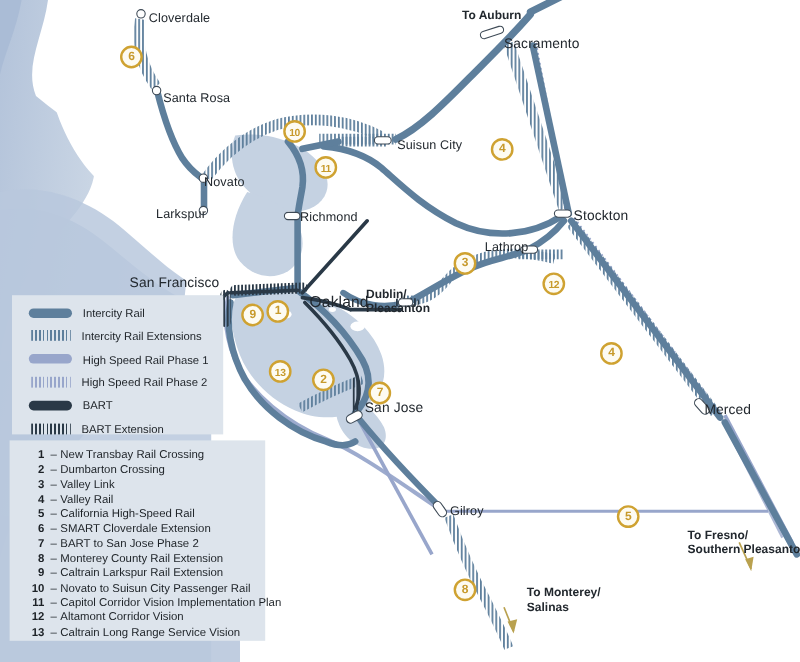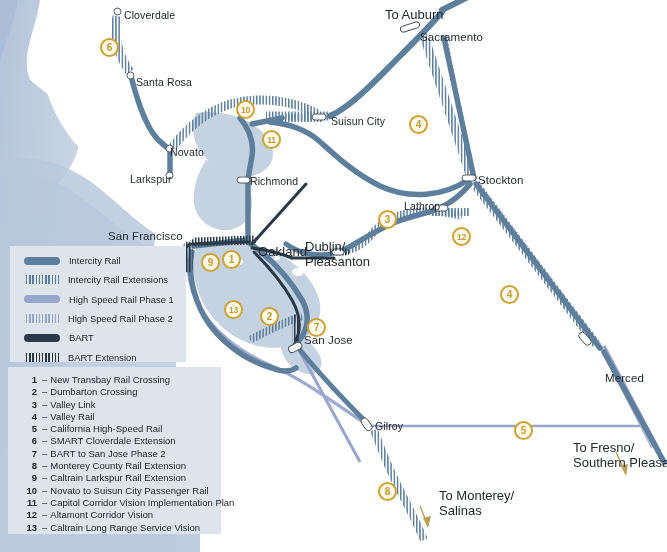--- a/index.html
+++ b/index.html
@@ -6,22 +6,22 @@
   body{width:667px;height:552px;overflow:hidden;
        font-family:"Liberation Sans","DejaVu Sans",sans-serif;}
   #map-root{position:relative;width:667px;height:552px;background:#ffffff;}
   svg.map-canvas{position:absolute;left:0;top:0;width:667px;height:552px;}
 
   
   .city-label{position:absolute;font-size:10.5px;color:#22282e;white-space:nowrap;
               letter-spacing:.1px;}
   .city-label.big{font-size:13px;}
   .city-label.med{font-size:11.5px;}
-  .to-label{position:absolute;font-size:13px;color:#22282e;white-space:nowrap;
-            line-height:1.15;}
+  .to-label{position:absolute;font-size:10px;color:#22282e;white-space:nowrap;
+            line-height:1.15;font-weight:bold;}
 
   
   .badge{position:absolute;width:19px;height:19px;border-radius:50%;
          background:#fdfbf2;border:2px solid #cfa231;
          color:#c79a2c;font-size:10px;font-weight:bold;
          display:flex;align-items:center;justify-content:center;
          box-sizing:border-box;letter-spacing:-.3px;}
   .badge.wide{font-size:8.6px;}
 
   
@@ -246,21 +246,21 @@
     <span class="city-label med" style="left:420px;top:31px;">Sacramento</span>
     <span class="city-label" style="left:331px;top:115px;">Suisun City</span>
     <span class="city-label" style="left:170px;top:146px;">Novato</span>
     <span class="city-label" style="left:130px;top:173px;">Larkspur</span>
     <span class="city-label" style="left:250px;top:175px;">Richmond</span>
     <span class="city-label med" style="left:478px;top:174px;">Stockton</span>
     <span class="city-label" style="left:404px;top:200px;">Lathrop</span>
     <span class="city-label big" style="left:258px;top:244px;">Oakland</span>
     <span class="city-label med" style="left:108px;top:230px;">San Francisco</span>
     <span class="city-label med" style="left:304px;top:334px;">San Jose</span>
-    <span class="city-label med" style="left:605px;top:336px;margin-top:36px;">Merced</span>
+    <span class="city-label med" style="left:587px;top:336px;">Merced</span>
     <span class="city-label" style="left:375px;top:420px;">Gilroy</span>
   </div>
 
   <div>
     <div class="to-label" style="left:305px;top:240px;">
       <div>Dublin/</div>
       <div>Pleasanton</div>
     </div>
     <div class="to-label" style="left:573px;top:441px;">
       <div>To Fresno/</div>

